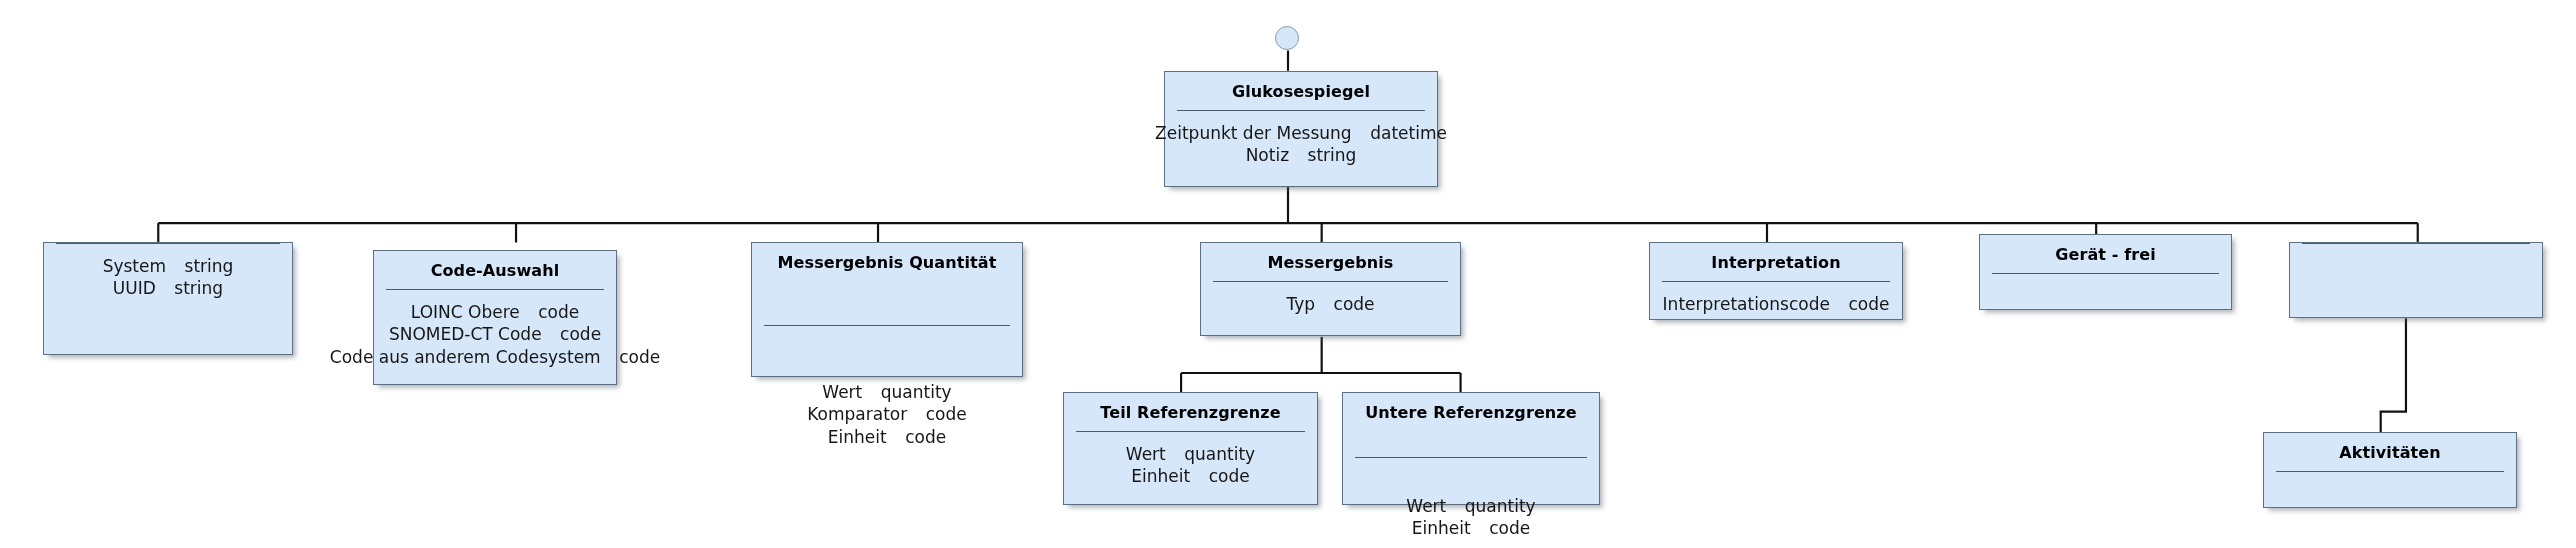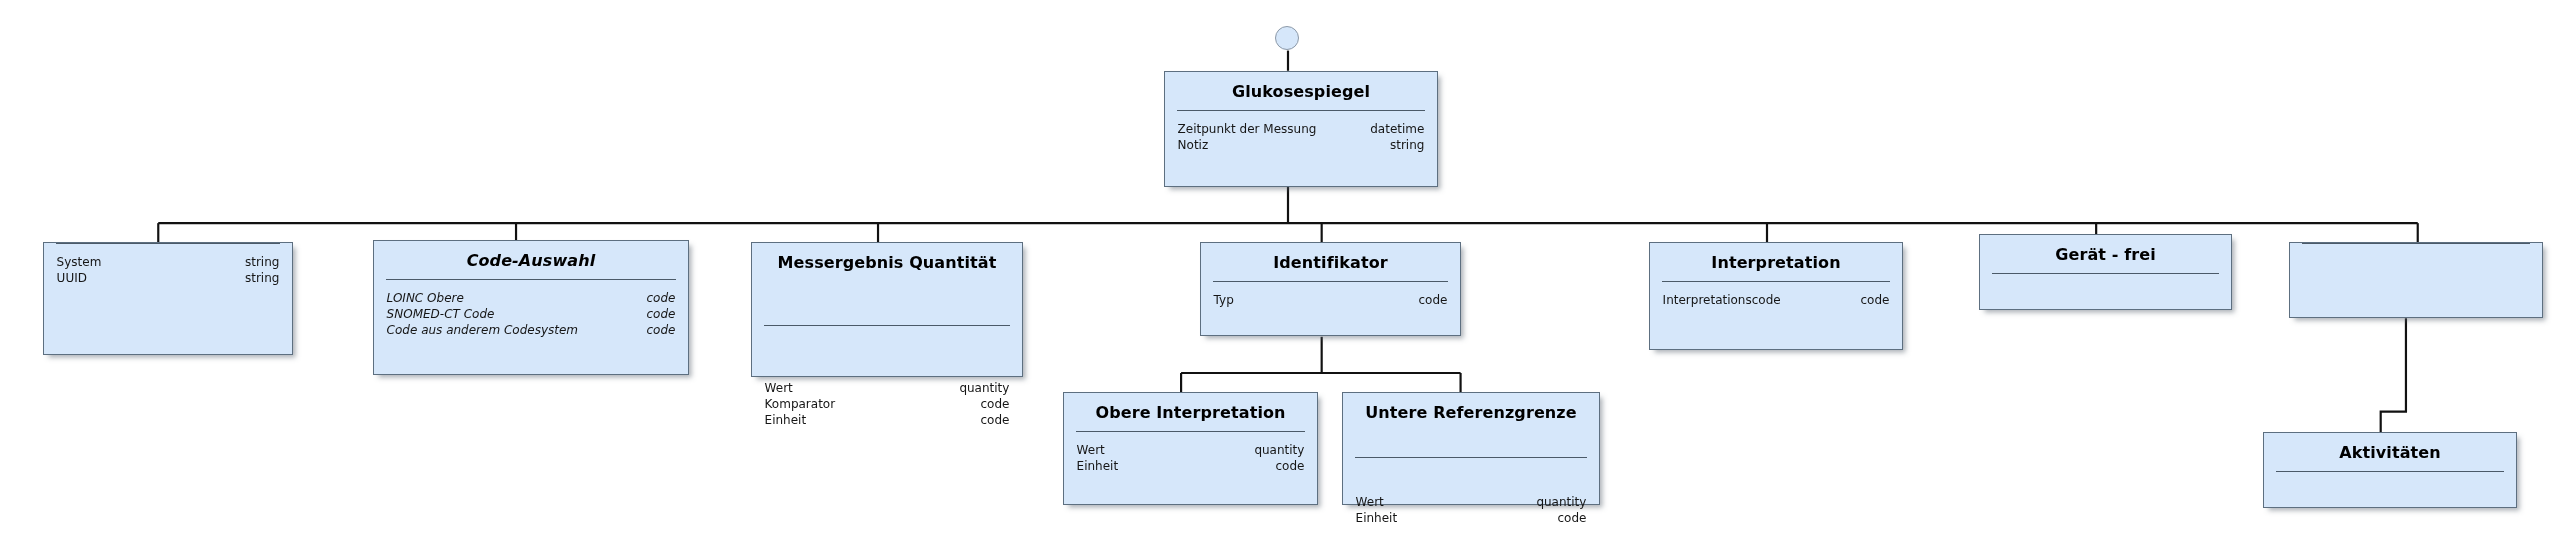--- a/index.html
+++ b/index.html
@@ -60,23 +60,23 @@
   .uml-attrs {
     padding: 11px 12.6px 11.8px 12.6px;
     flex: 1 1 auto;
   }
   .uml-attrs.empty {
     padding: 0;
     min-height: 29px;
   }
   .attr-row {
     display: flex;
-    justify-content: space-between;
+    justify-content: center;
     align-items: baseline;
-    font-size: 12px;
+    font-size: 17px;
     color: #161616;
     line-height: 1.32;
     white-space: nowrap;
   }
   .attr-name { text-align: left; }
   .attr-type { text-align: right; padding-left: 18.5px; }
 
   
   .root-circle {
     position: absolute;
@@ -144,21 +144,21 @@
         <span class="attr-name">System</span>
         <span class="attr-type">string</span>
       </div>
       <div class="attr-row">
         <span class="attr-name">UUID</span>
         <span class="attr-type">string</span>
       </div>
     </div>
   </div>
 
-  <div class="uml-box" style="left:364px; top:240px; width:316px; height:135px;font-style:italic;">
+  <div class="uml-box" style="left:364px; top:250px; width:244px; height:135px;">
     <div class="uml-title">Code-Auswahl</div>
     <div class="uml-divider"></div>
     <div class="uml-attrs">
       <div class="attr-row">
         <span class="attr-name">LOINC Obere</span>
         <span class="attr-type">code</span>
       </div>
       <div class="attr-row">
         <span class="attr-name">SNOMED-CT Code</span>
         <span class="attr-type">code</span>
@@ -183,31 +183,31 @@
         <span class="attr-type">code</span>
       </div>
       <div class="attr-row">
         <span class="attr-name">Einheit</span>
         <span class="attr-type">code</span>
       </div>
     </div>
   </div>
 
   <div class="uml-box" style="left:1191px; top:242px; width:261px; height:94px;">
-    <div class="uml-title">Identifikator</div>
+    <div class="uml-title">Messergebnis</div>
     <div class="uml-divider"></div>
     <div class="uml-attrs">
       <div class="attr-row">
         <span class="attr-name">Typ</span>
         <span class="attr-type">code</span>
       </div>
     </div>
   </div>
 
-  <div class="uml-box" style="left:1640px; top:242px; width:254px; height:108px;">
+  <div class="uml-box" style="left:1640px; top:242px; width:254px; height:78px;">
     <div class="uml-title">Interpretation</div>
     <div class="uml-divider"></div>
     <div class="uml-attrs">
       <div class="attr-row">
         <span class="attr-name">Interpretationscode</span>
         <span class="attr-type">code</span>
       </div>
     </div>
   </div>
 
@@ -216,21 +216,21 @@
     <div class="uml-divider"></div>
     <div class="uml-attrs empty"></div>
   </div>
 
   <div class="uml-box" style="left:2280px; top:242px; width:254px; height:76px;">
     <div class="uml-divider"></div>
     <div class="uml-attrs empty"></div>
   </div>
 
   <div class="uml-box" style="left:1054px; top:392px; width:255px; height:113px;">
-    <div class="uml-title">Obere Interpretation</div>
+    <div class="uml-title">Teil Referenzgrenze</div>
     <div class="uml-divider"></div>
     <div class="uml-attrs">
       <div class="attr-row">
         <span class="attr-name">Wert</span>
         <span class="attr-type">quantity</span>
       </div>
       <div class="attr-row">
         <span class="attr-name">Einheit</span>
         <span class="attr-type">code</span>
       </div>

